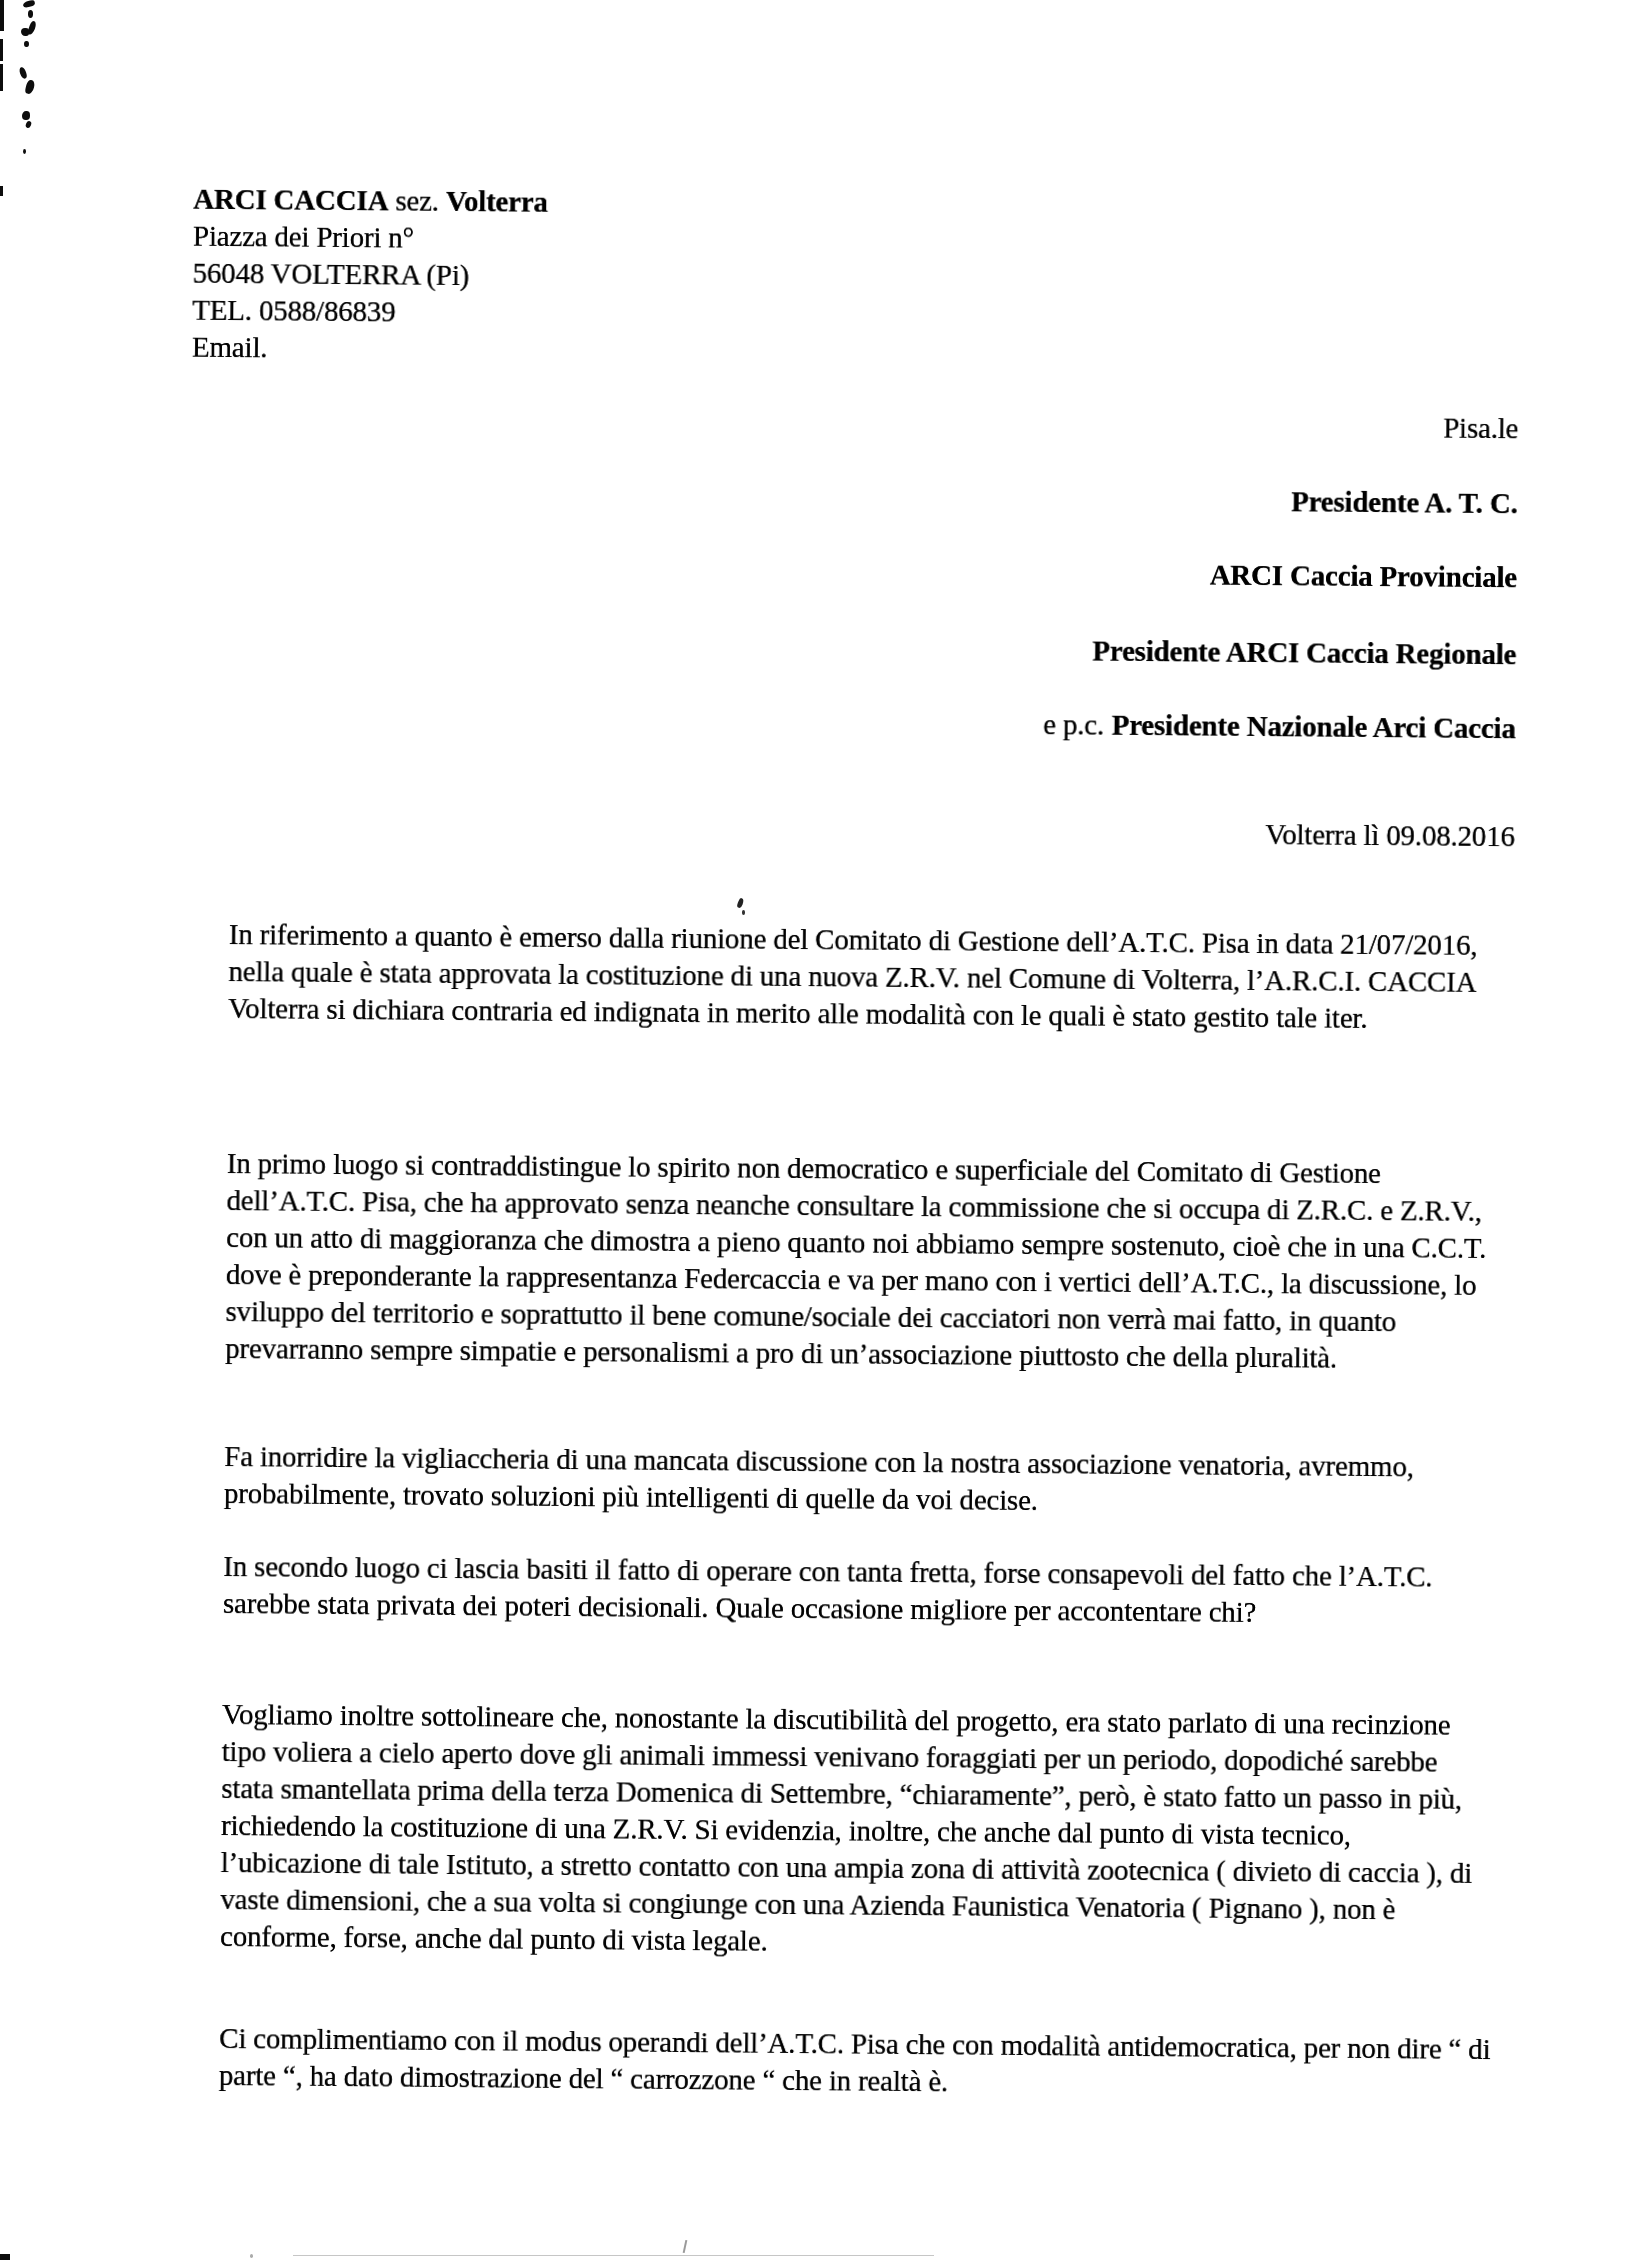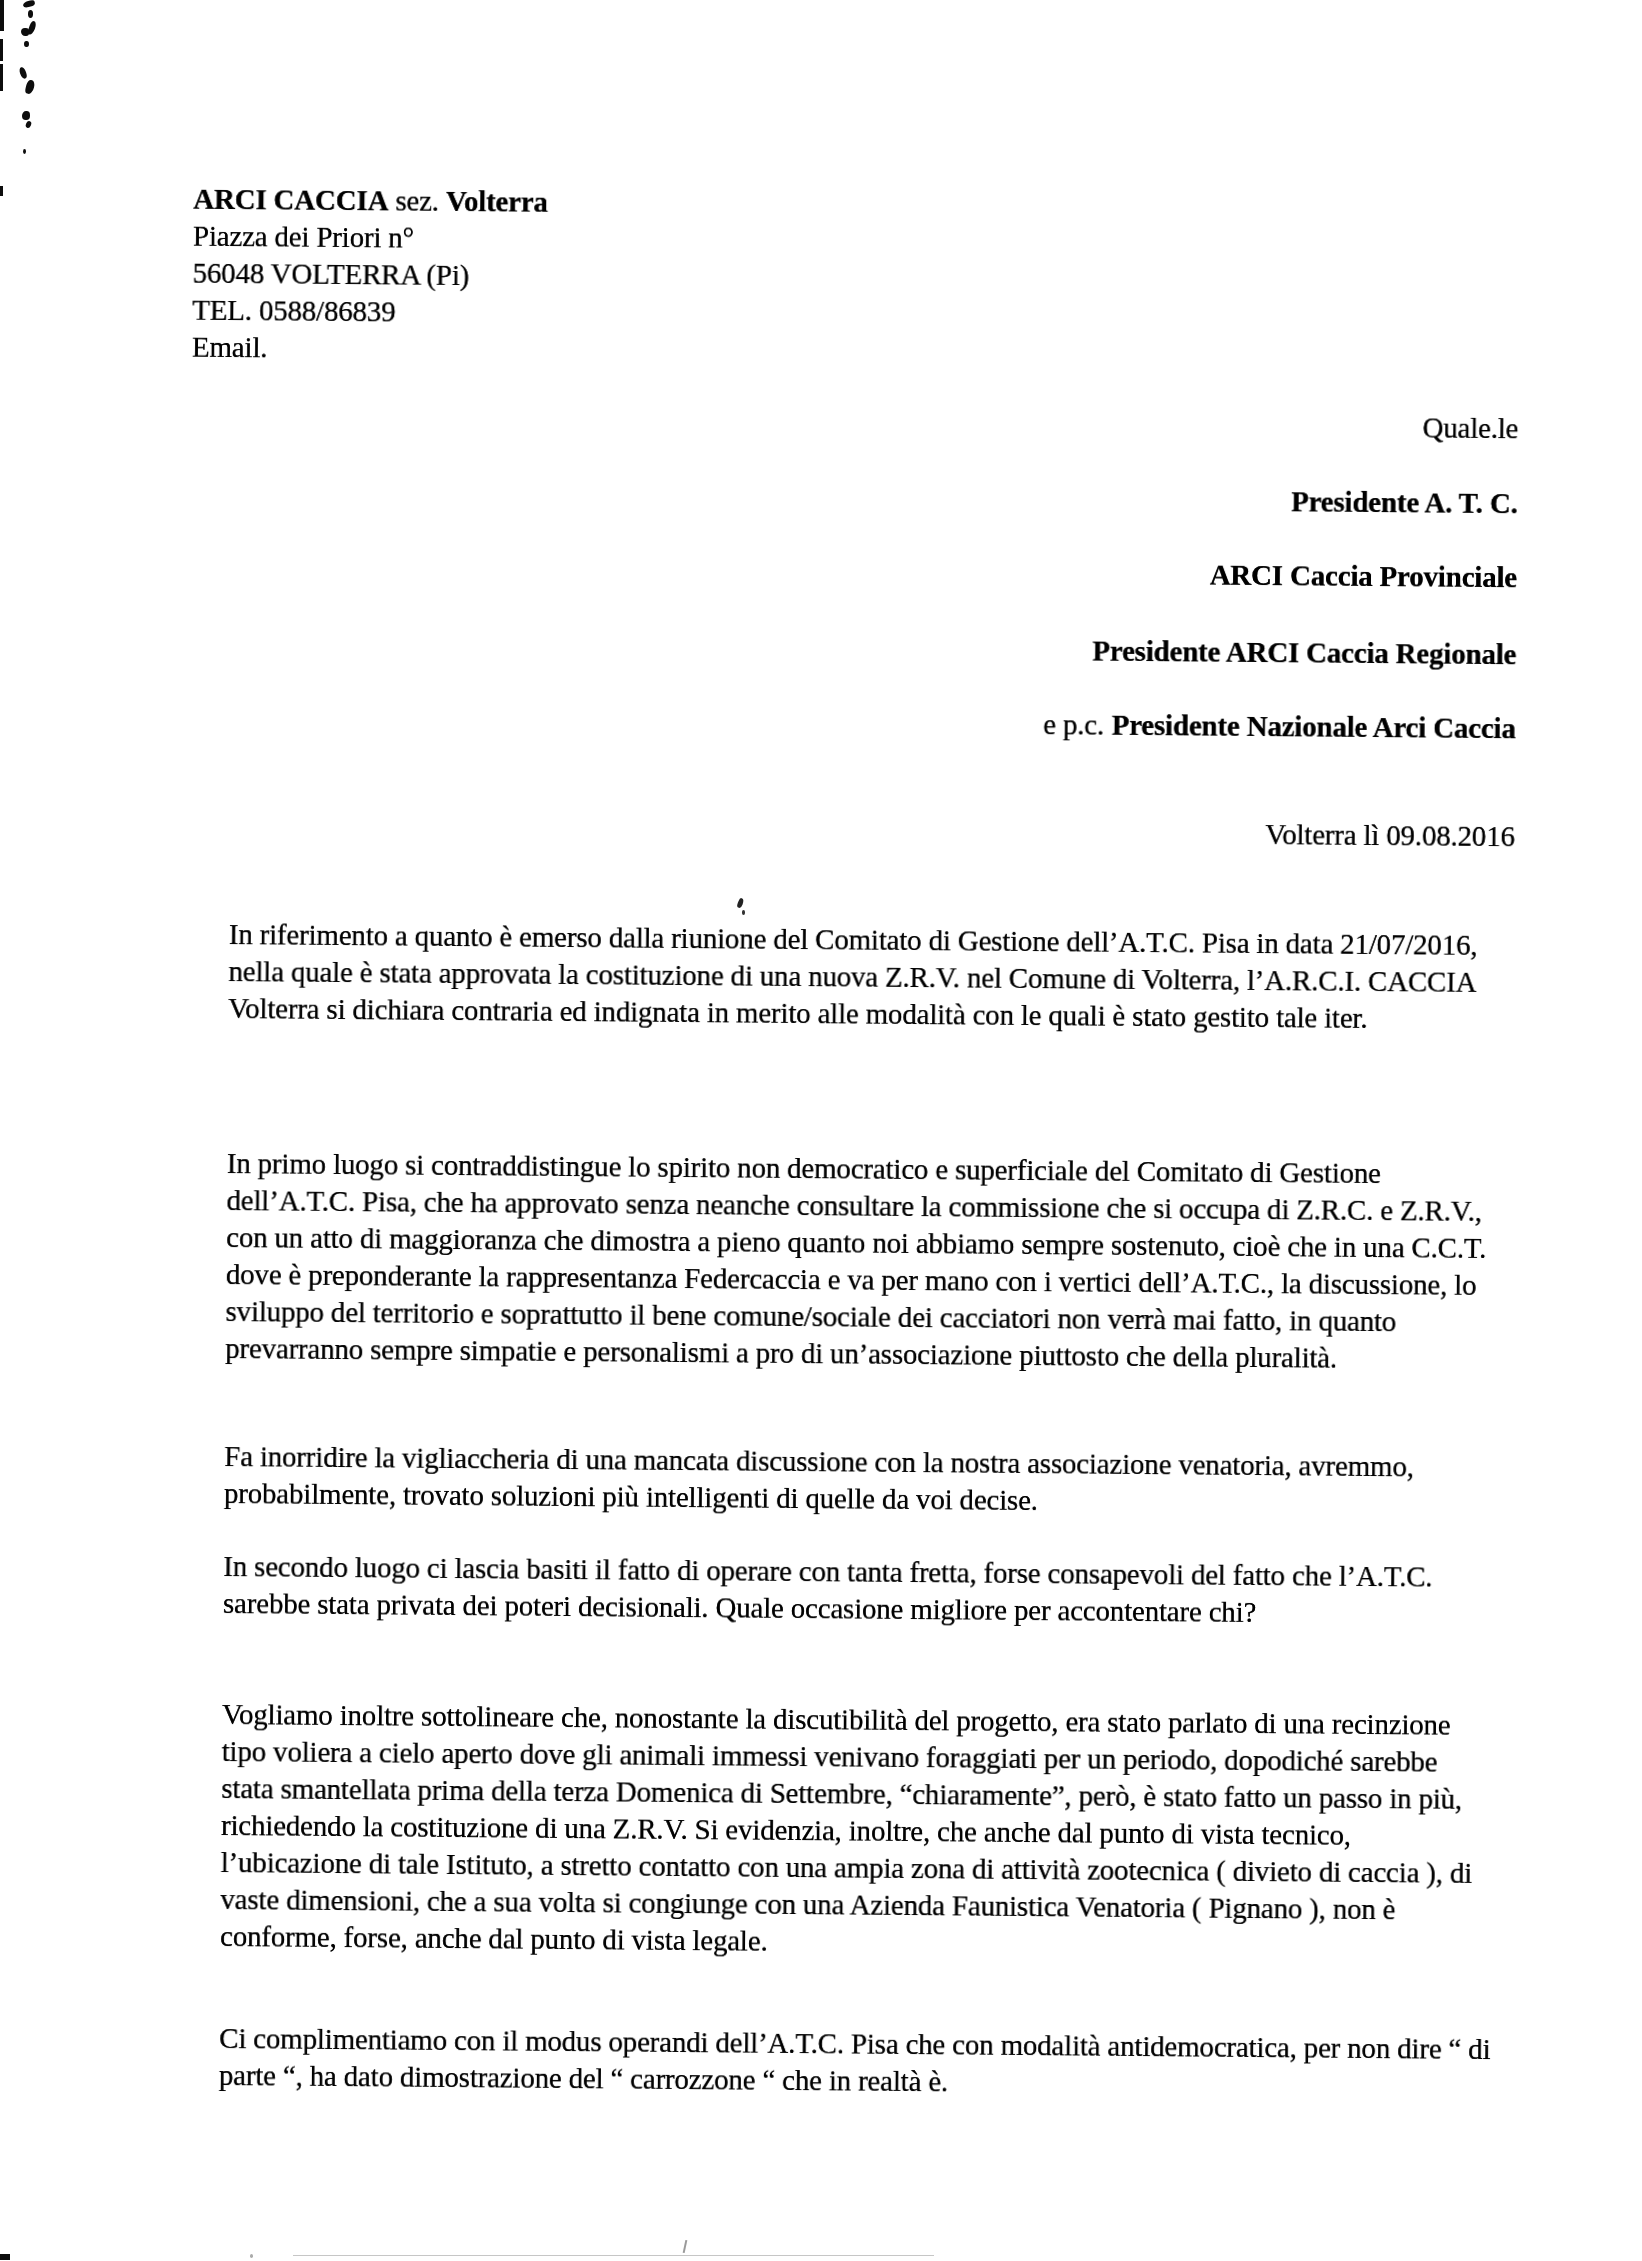--- a/index.html
+++ b/index.html
@@ -103,21 +103,21 @@
     <div class="sender txt">
       <div class="sender-line">
         <span class="b">ARCI CACCIA</span><span class="gap">sez.</span><span class="b gap">Volterra</span>
       </div>
       <div class="sender-line">Piazza dei Priori n°</div>
       <div class="sender-line">56048 VOLTERRA (Pi)</div>
       <div class="sender-line">TEL. 0588/86839</div>
       <div class="sender-line">Email.</div>
     </div>
 
-    <div class="r-line r-salutation txt">Quale.le</div>
+    <div class="r-line r-salutation txt">Pisa.le</div>
     <div class="r-line r-line1 txt b">Presidente A. T. C.</div>
     <div class="r-line r-line2 txt b">ARCI Caccia Provinciale</div>
     <div class="r-line r-line3 txt b">Presidente ARCI Caccia Regionale</div>
     <div class="r-line r-cc txt">
       <span>e p.c.</span><span class="b gap">Presidente Nazionale Arci Caccia</span>
     </div>
 
     <div class="r-line dateline txt">Volterra lì 09.08.2016</div>
 
     <p class="para p1 txt">In riferimento a quanto è emerso dalla riunione del Comitato di Gestione dell’A.T.C. Pisa in data 21/07/2016, nella quale è stata approvata la costituzione di una nuova Z.R.V. nel Comune di Volterra, l’A.R.C.I. CACCIA Volterra si dichiara contraria ed indignata in merito alle modalità con le quali è stato gestito tale iter.</p>

